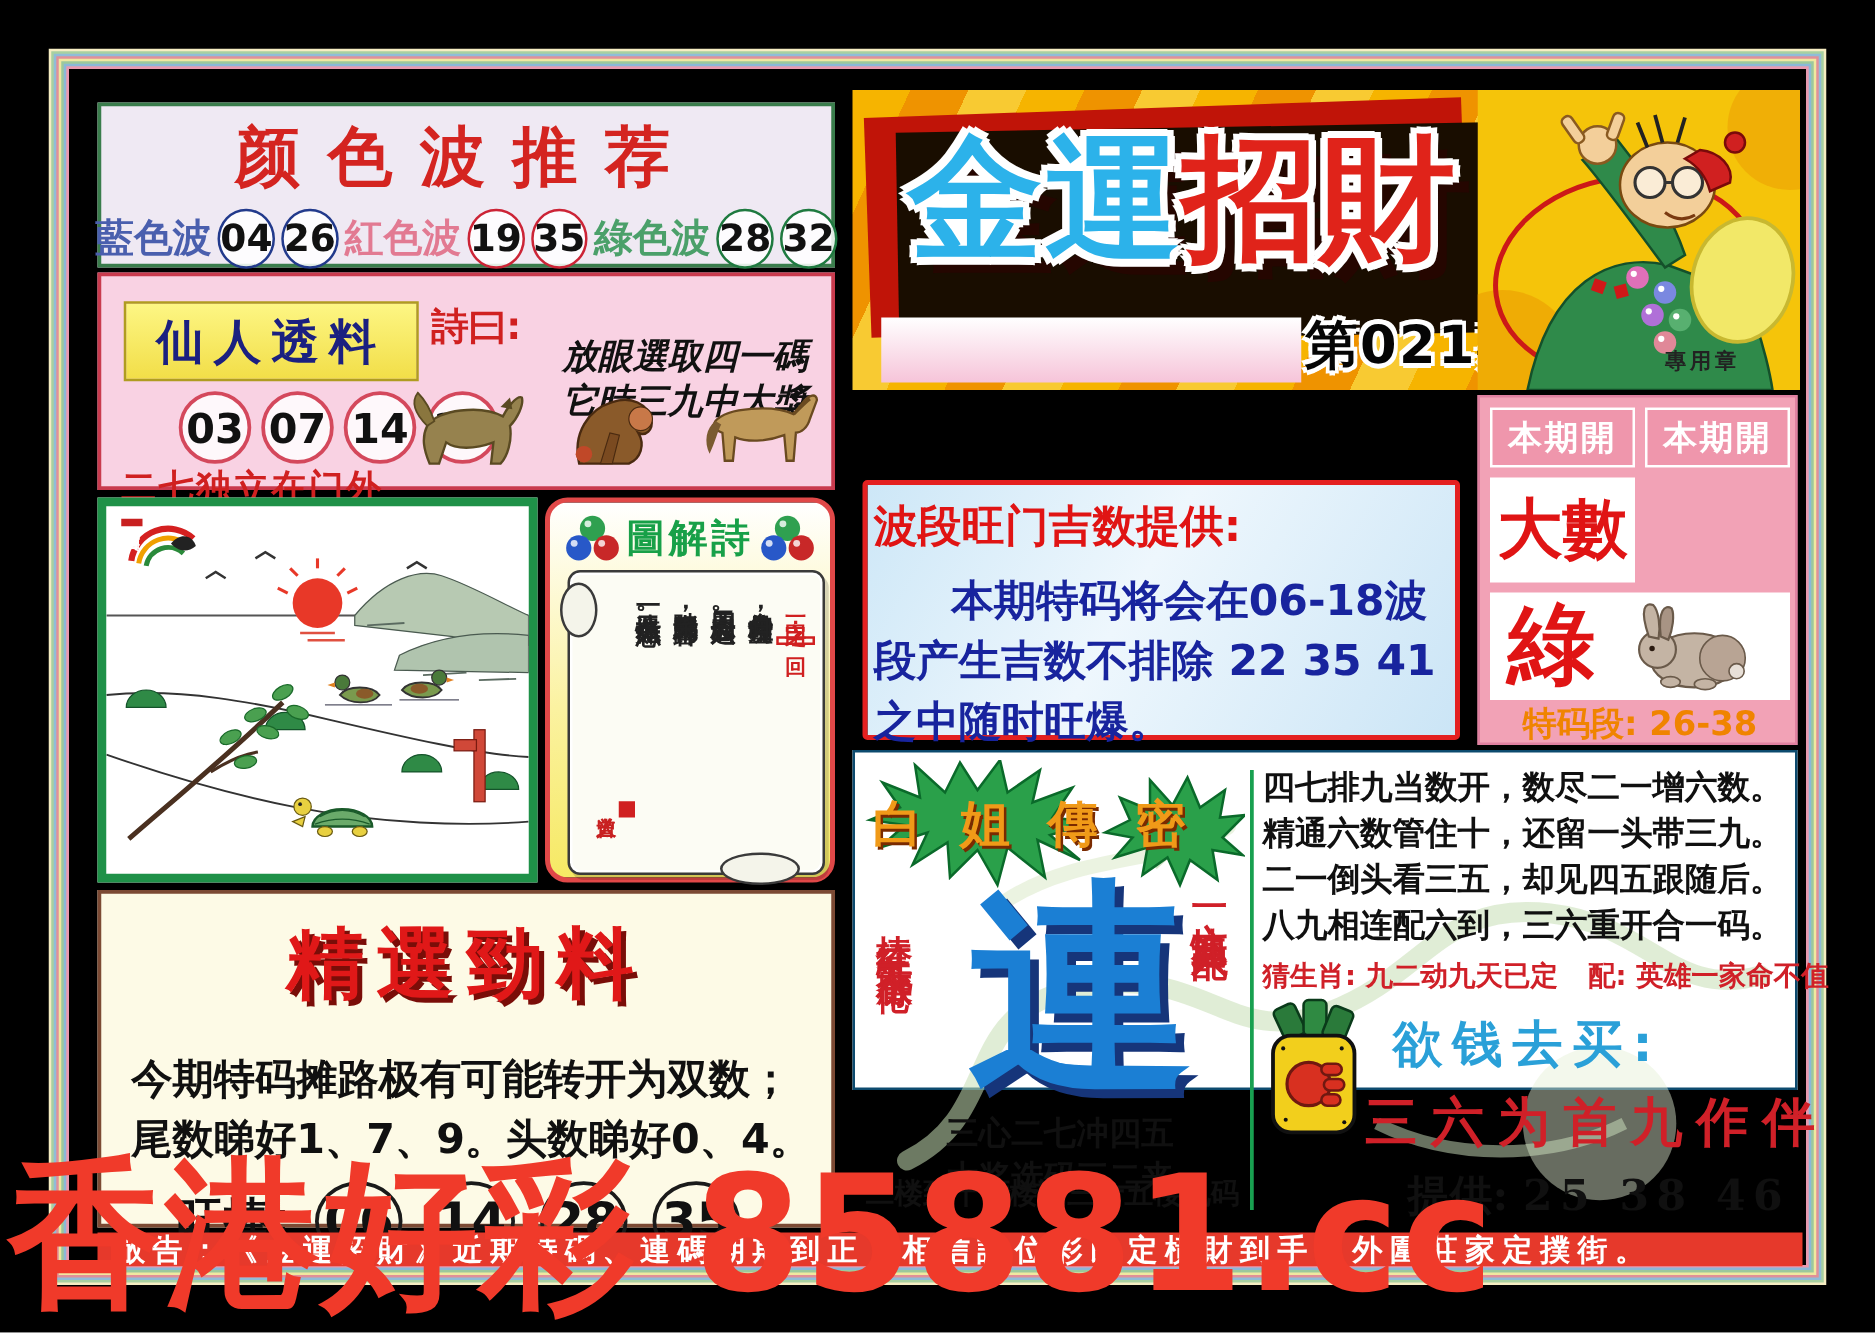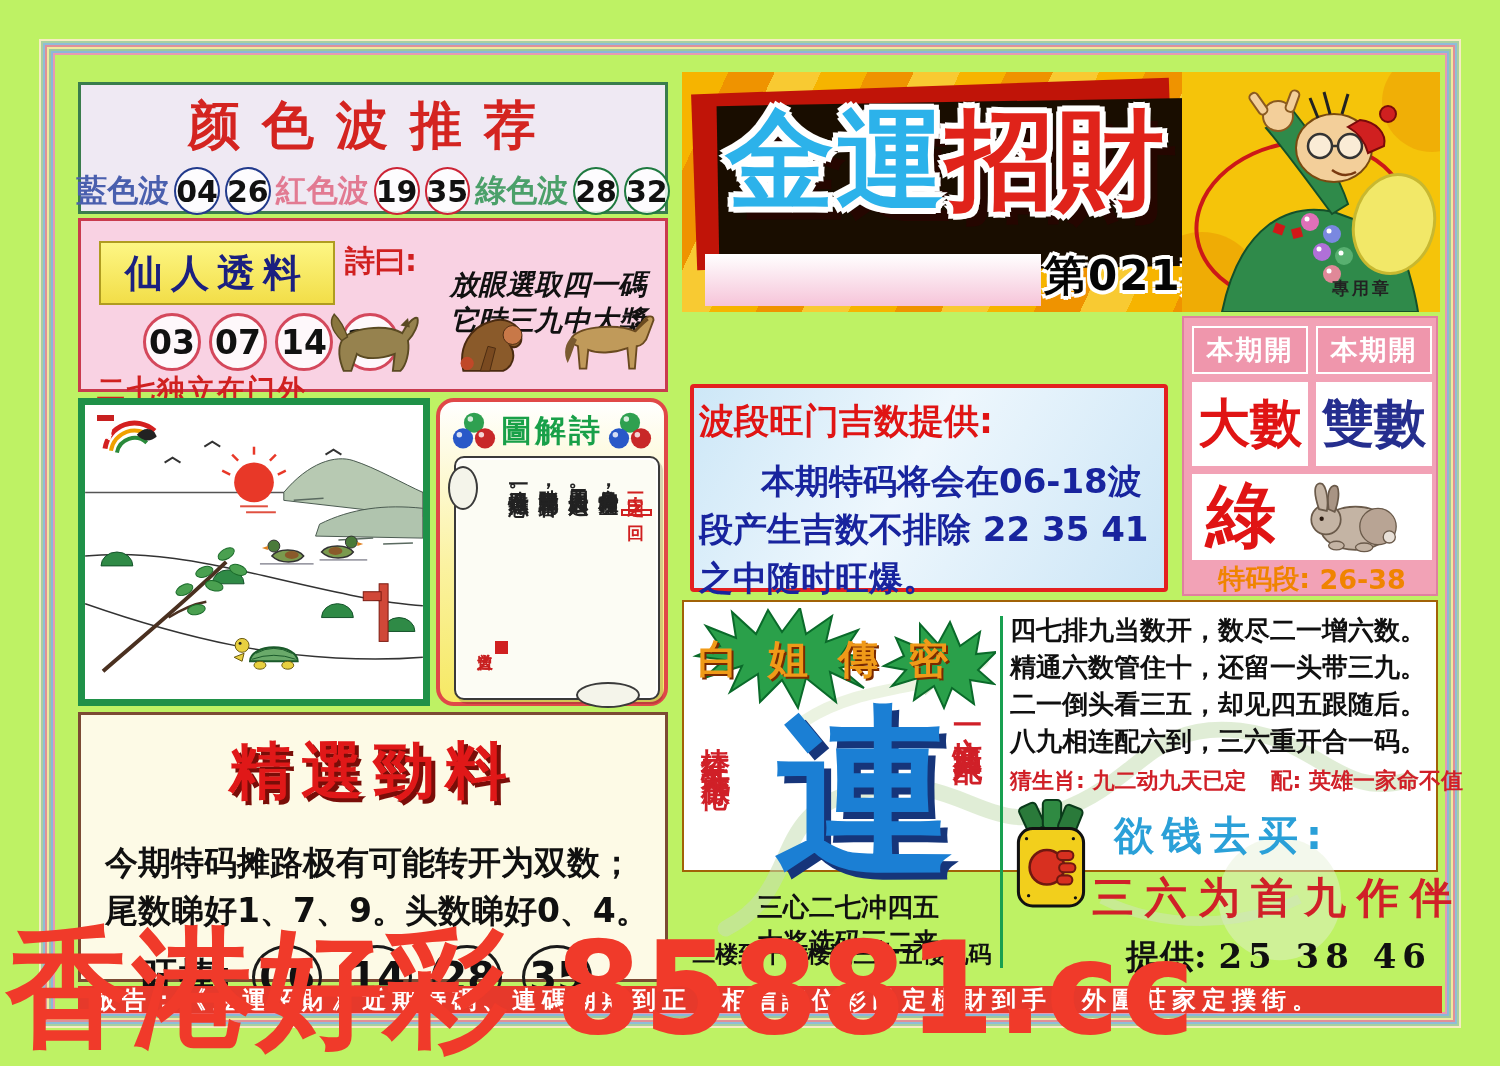--- a/index.html
+++ b/index.html
@@ -1,16 +1,16 @@
 <!DOCTYPE html>
 <html><head>
 <meta charset="utf-8">
 <style>
   html,body{margin:0;padding:0;background:#fff;}
-  .page{position:relative;width:1500px;height:1066px;background:#bef264;overflow:hidden;
+  .page{position:relative;width:1500px;height:1066px;background:#000000;overflow:hidden;
         font-family:"DejaVu Sans","Liberation Sans",sans-serif;}
   .frame{position:absolute;left:55px;top:55px;width:1390px;height:957px;background:transparent;
     box-shadow:0 0 0 2px #e89ab0,0 0 0 4px #8ab8d8,0 0 0 6px #9cc89c,0 0 0 8px #f0e8a0,
                0 0 0 10px #e09098,0 0 0 12px #90bcd8,0 0 0 14px #a8d0a0,0 0 0 16px #f6edc2;}
   .abs{position:absolute;}
   .box{position:absolute;box-sizing:border-box;}
   
   .colorwave{left:78px;top:82px;width:590px;height:132px;background:#efe9f3;border:3px solid #3a7d4c;}
   .cw-title{text-align:center;font-size:52px;font-weight:900;color:#d42420;letter-spacing:22px;margin-top:6px;}
   .cw-row{display:flex;align-items:center;justify-content:center;gap:5px;margin-top:6px;font-size:31px;font-weight:bold;}
@@ -85,21 +85,21 @@
   .pgreen{left:8px;top:156px;width:240px;height:86px;background:#fff;justify-content:flex-start;padding-left:14px;gap:10px;}
   .pgreen-char{color:#e01414;font-size:70px;font-weight:900;}
   .pspecial{left:8px;top:248px;width:240px;height:26px;color:#f08400;font-size:27px;font-weight:900;white-space:nowrap;}
   
   .boduan{left:690px;top:384px;width:478px;height:208px;border:4px solid #e42020;border-radius:4px;
       background:linear-gradient(120deg,#cde7f7,#eef7fd 45%,#cbe5f6);padding:10px 5px;}
   .bd-title{color:#e01414;font-size:35px;font-weight:900;}
   .bd-line{color:#18249e;font-size:34px;font-weight:900;line-height:1.42;white-space:nowrap;}
   .bd-line.ind{text-indent:62px;margin-top:12px;}
   
-  .bottombox{left:682px;top:600px;width:756px;height:272px;background:#fff;border:2px solid #a16207;}
+  .bottombox{left:682px;top:600px;width:756px;height:272px;background:#fff;border:2px solid #0c4a6e;}
   .divider{position:absolute;left:316px;top:14px;width:3px;height:352px;background:#18a050;}
   .baijie{position:absolute;left:4px;top:4px;width:308px;height:372px;}
   .bj-bursts{position:absolute;left:0;top:2px;width:308px;height:104px;}
   .bj-title{position:absolute;left:10px;top:26px;width:300px;color:#f09a18;font-size:40px;font-weight:900;letter-spacing:30px;
       white-space:nowrap;text-shadow:2px 2px 0 #7a2a00;}
   .vert{writing-mode:vertical-rl;text-orientation:upright;}
   .bj-left{position:absolute;left:8px;top:118px;height:250px;color:#d02028;font-size:29px;font-weight:900;letter-spacing:6px;}
   .bj-big{position:absolute;left:86px;top:96px;font-size:180px;font-weight:900;color:#1b7fd4;line-height:1;
       text-shadow:7px 7px 0 #16357a;}
   .bj-right{position:absolute;right:8px;top:104px;height:264px;color:#d02028;font-size:29px;font-weight:900;letter-spacing:4px;}
@@ -358,21 +358,20 @@
         <rect x="110" y="156" width="10" height="10" transform="rotate(-15 115 161)"></rect>
       </g>
     </svg>
     <div class="stamp-label">專用章</div>
   </div>
 
   <div class="box panel">
     <div class="pcell ph ph1">本期開</div>
     <div class="pcell ph ph2">本期開</div>
     <div class="pcell pbig">大數</div>
-    <div class="pcell pdouble">雙數</div>
     <div class="pcell pgreen">
       <span class="pgreen-char">綠</span>
       <svg width="132" height="78" viewBox="0 0 120 90">
         <ellipse cx="64" cy="58" rx="40" ry="25" fill="#c4b4a4" stroke="#6a5a4a" stroke-width="2"></ellipse>
         <circle cx="90" cy="56" r="21" fill="#b8a494" stroke="#6a5a4a" stroke-width="1.5"></circle>
         <circle cx="30" cy="48" r="17" fill="#c4b4a4" stroke="#6a5a4a" stroke-width="2"></circle>
         <path d="M22,36 C13,10 19,4 26,7 C31,12 33,27 31,38 Z" fill="#c4b4a4" stroke="#6a5a4a" stroke-width="2"></path>
         <path d="M33,36 C30,12 37,6 43,10 C46,16 44,30 40,39 Z" fill="#a89484" stroke="#6a5a4a" stroke-width="2"></path>
         <circle cx="25" cy="47" r="2.5" fill="#2a1a10"></circle>
         <ellipse cx="42" cy="78" rx="9" ry="5" fill="#c4b4a4" stroke="#6a5a4a" stroke-width="1.5"></ellipse>

